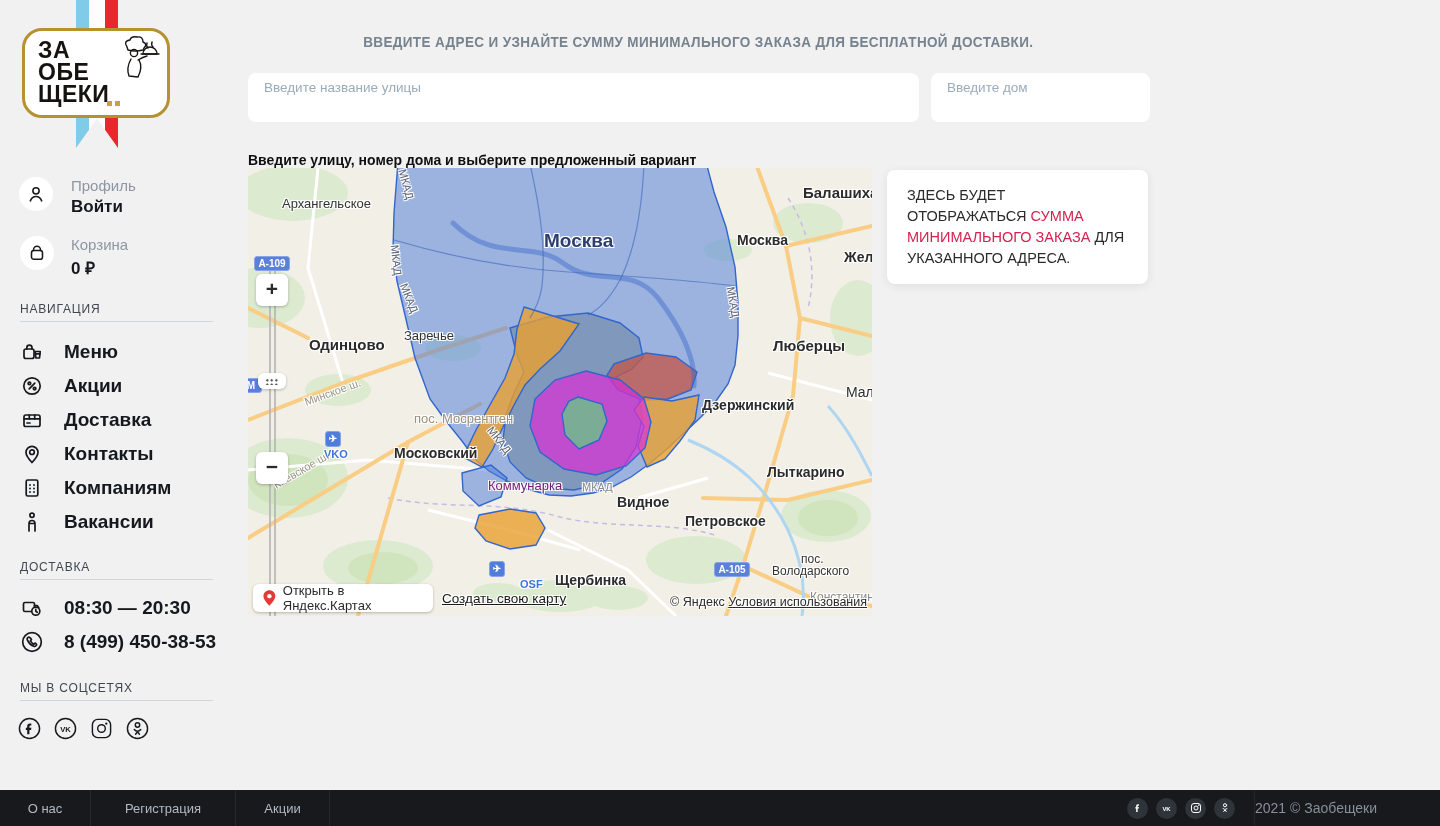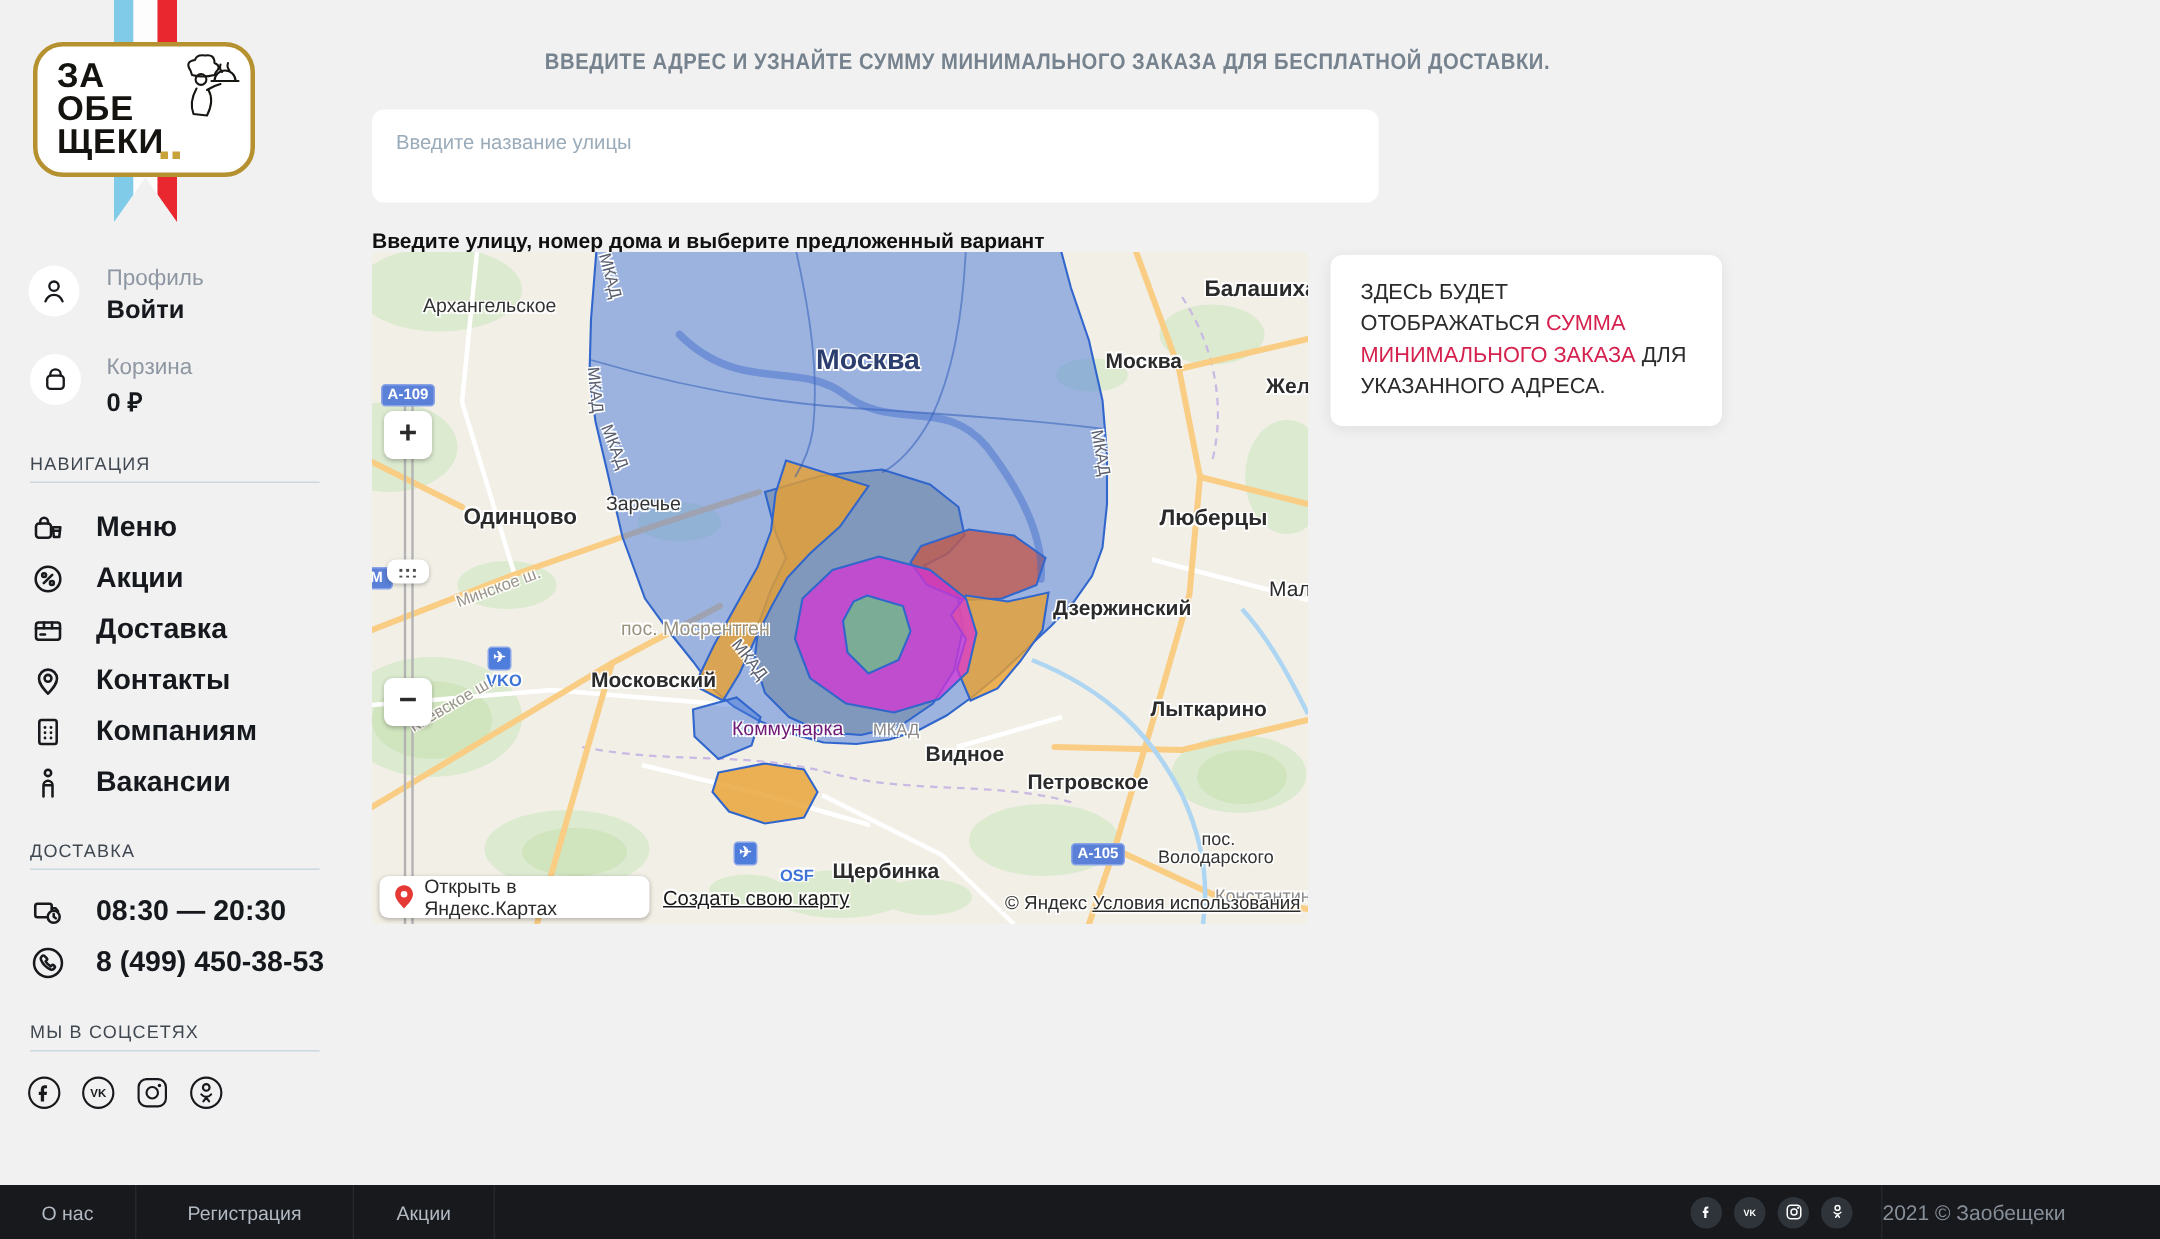--- a/index.html
+++ b/index.html
@@ -32,21 +32,21 @@
   .big-row { position:absolute; left:20px; display:flex; align-items:center; gap:20px; }
   .big-row .lbl { font-size:19px; font-weight:bold; color:#15181c; }
   .soc-row { position:absolute; left:18px; top:717px; display:flex; gap:13px; }
   .soc { width:23px; height:23px; color:#17191c; cursor:pointer; }
   .icn { stroke:#17191c; fill:none; stroke-width:1.7; stroke-linecap:round; stroke-linejoin:round; }
 
   
   .heading { position:absolute; left:248px; top:33px; width:900px; text-align:center; }
   .heading span { display:inline-block; transform:scaleX(.9); font-size:15px; font-weight:bold;
     letter-spacing:.4px; color:#76838f; }
-  .inp { position:absolute; top:73px; height:62px; background:#fff; border:none; border-radius:8px;
+  .inp { position:absolute; top:73px; height:49px; background:#fff; border:none; border-radius:8px;
     padding:12px 16px 32px; font-size:13.5px; color:#333; outline:none;
     font-family:"Liberation Sans", sans-serif; }
   .inp::placeholder { color:#9aabba; }
   .inp.street { left:248px; width:671px; }
   .inp.house { left:931px; width:219px; }
   .instruction { position:absolute; left:248px; top:152px; font-size:14px; font-weight:bold; color:#101010; }
 
   .map { position:absolute; left:248px; top:168px; width:624px; height:448px; background:#f2efe6;
     overflow:hidden; border-radius:4px; }
   .map svg.base { position:absolute; left:0; top:0; }
@@ -247,20 +247,21 @@
         <circle cx="12" cy="12" r="10.5" fill="none" stroke="currentColor" stroke-width="1.5"></circle>
         <circle cx="12" cy="8.3" r="2.3" fill="none" stroke="currentColor" stroke-width="1.5"></circle>
         <path d="M8.6,13.1c1,1.2 2.1,1.8 3.4,1.8s2.4-.6 3.4-1.8 M10,18l2-2.6 2,2.6" fill="none" stroke="currentColor" stroke-width="1.5" stroke-linecap="round"></path>
       </svg>
     </div>
   </div>
 
   <div class="heading"><span>ВВЕДИТЕ АДРЕС И УЗНАЙТЕ СУММУ МИНИМАЛЬНОГО ЗАКАЗА ДЛЯ БЕСПЛАТНОЙ ДОСТАВКИ.</span></div>
 
   <input class="inp street" type="text" placeholder="Введите название улицы" style="">
+  <input class="inp house" type="text" placeholder="Введите дом" style="">
 
   <div class="instruction">Введите улицу, номер дома и выберите предложенный вариант</div>
 
   <div class="map">
     <svg class="base" width="624" height="448" viewBox="0 0 624 448">
       <rect width="624" height="448" fill="#f2efe6"></rect>
       <g fill="#dcead0">
         <ellipse cx="45" cy="25" rx="55" ry="28"></ellipse>
           <ellipse cx="12" cy="130" rx="45" ry="30"></ellipse>
         <ellipse cx="40" cy="310" rx="60" ry="40"></ellipse>

